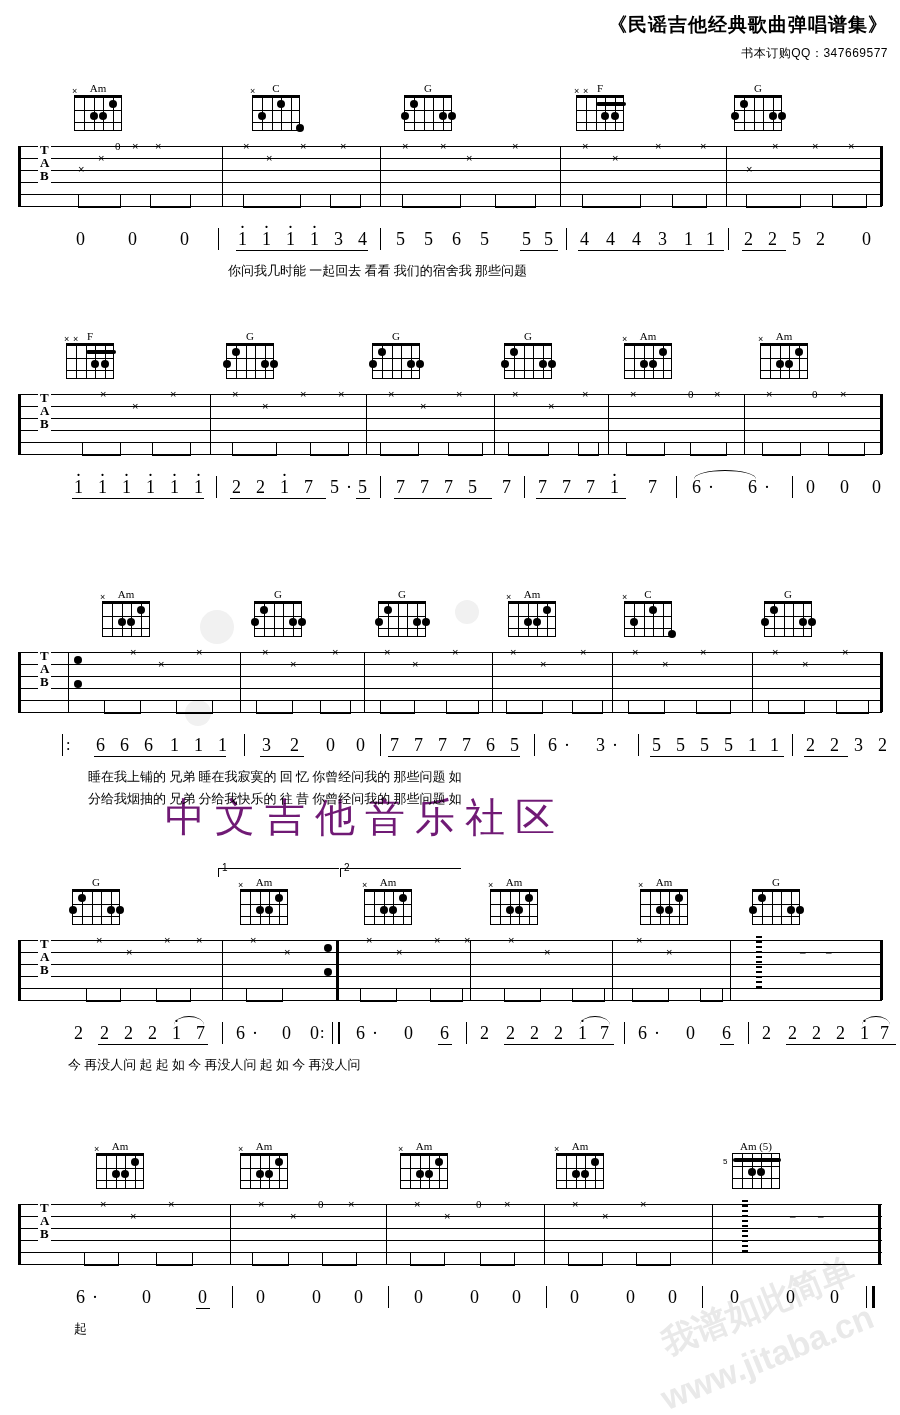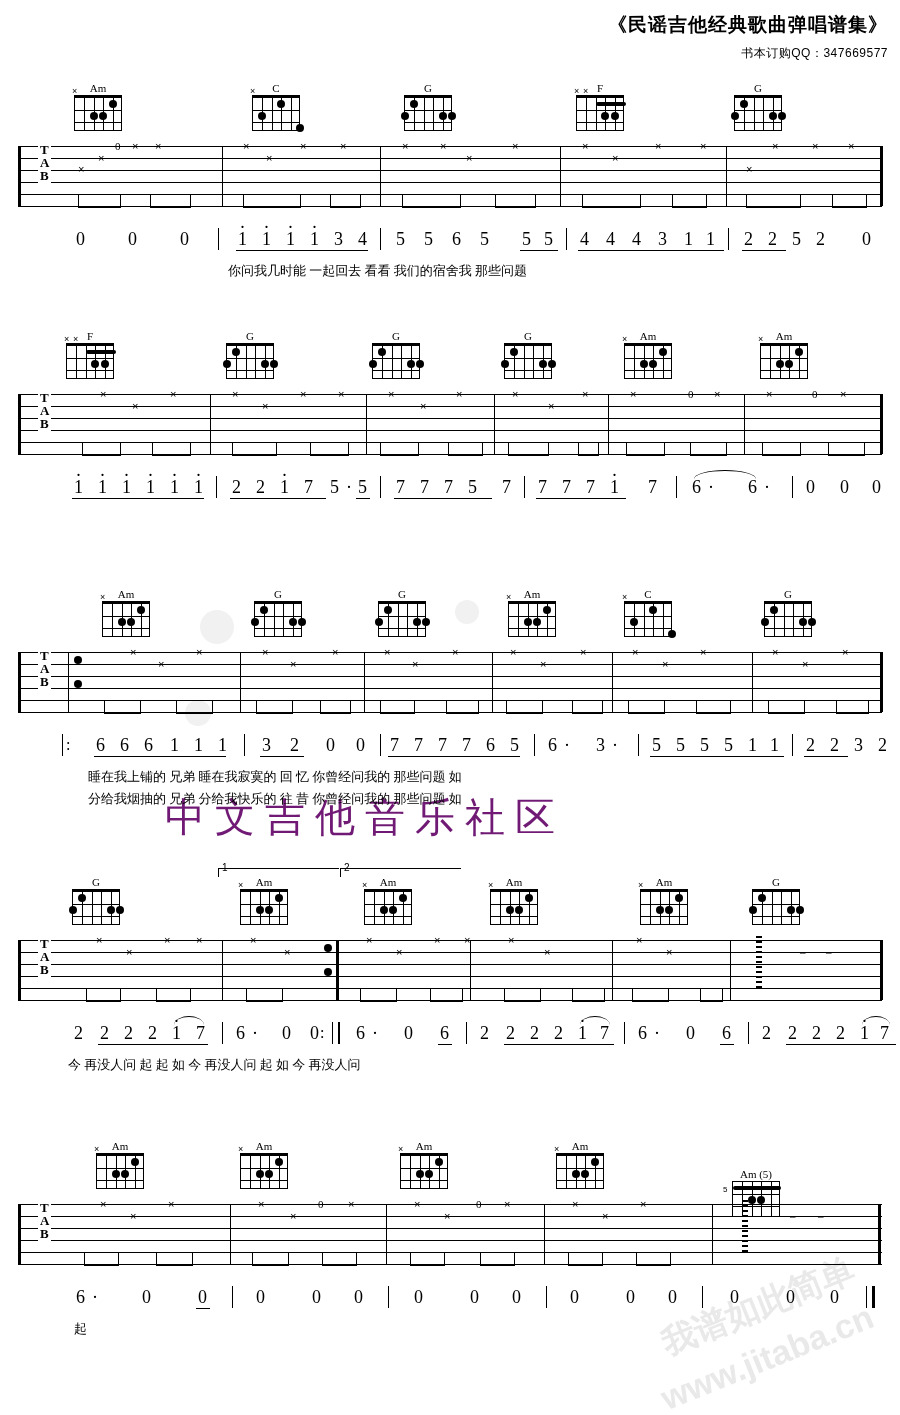--- a/index.html
+++ b/index.html
@@ -1039,21 +1039,21 @@
           <div class="v" style="left:28px"></div>
             <div class="v" style="left:38px"></div>
           <div class="h" style="top:12px"></div>
             <div class="h" style="top:24px"></div>
           <span class="mark" style="left:0px">×</span>
           <span class="dot" style="left:19px;top:18px"></span>
           <span class="dot" style="left:28px;top:18px"></span>
           <span class="dot" style="left:38px;top:6px"></span>
         </div>
       </div>
-      <div class="chord" style="left:728px;margin-top:28px;">
+      <div class="chord" style="left:728px;">
         <div class="cname">Am (5)</div>
         <div class="grid">
           <div class="v" style="left:9px"></div>
             <div class="v" style="left:19px"></div>
           <div class="v" style="left:28px"></div>
             <div class="v" style="left:38px"></div>
           <div class="h" style="top:12px"></div>
             <div class="h" style="top:24px"></div>
           <span class="fretlabel">5</span>
           <div class="barre" style="left:0px;top:4px;width:48px;"></div>

